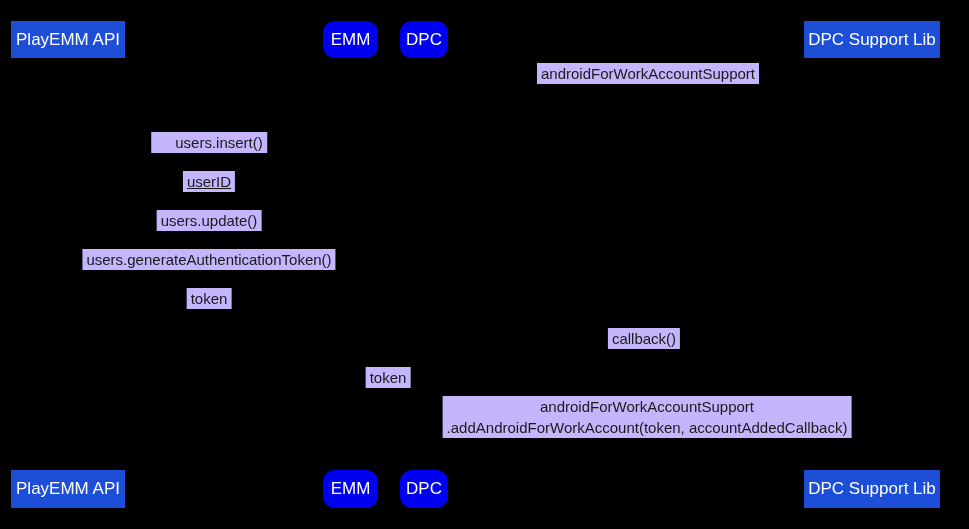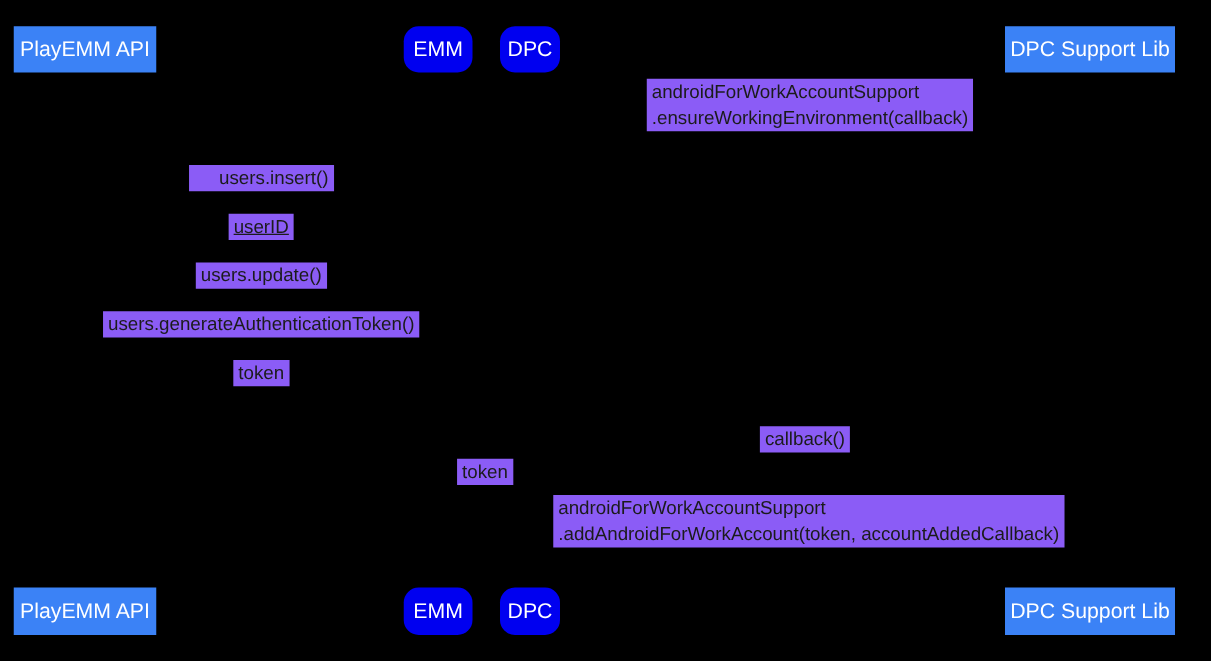--- a/index.html
+++ b/index.html
@@ -18,59 +18,59 @@
   .actor {
     position: absolute;
     height: 37px;
     display: flex;
     align-items: center;
     justify-content: center;
     color: #ffffff;
     font-size: 17px;
     white-space: nowrap;
   }
-  .actor.green { background: #3b82f6; }
+  .actor.green { background: #1d4ed8; }
   .actor.blue  { background: #0000f0; border-radius: 12px; }
   .msg {
     position: absolute;
     transform: translateX(-50%);
-    background: #8b5cf6;
+    background: #c4b5fd;
     color: #1b1b1b;
     font-size: 15px;
     line-height: 21px;
     padding: 0 4px;
     white-space: nowrap;
+    text-align: center;
   }
 </style>
 </head>
 <body>
 
 <div class="stage">
 
   <div class="actor green" style="left:11px;  top:21px; width:114px;">PlayEMM API</div>
   <div class="actor blue" style="left:323px; top:21px; width:55px;">EMM</div>
   <div class="actor blue" style="left:400px; top:21px; width:48px;">DPC</div>
   <div class="actor green" style="left:804px; top:21px; width:136px;">DPC Support Lib</div>
 
   <div class="msg" style="left:648px; top:63px;">
     <div>androidForWorkAccountSupport</div>
-    <div>.ensureWorkingEnvironment(callback)</div>
   </div>
 
   <div class="msg" style="left:209px; top:132px;padding-left:24px;">users.insert()</div>
 
   <div class="msg" style="left:209px; top:171px;text-decoration:underline;">userID</div>
 
   <div class="msg" style="left:209px; top:210px;">users.update()</div>
 
   <div class="msg" style="left:209px; top:249px;">users.generateAuthenticationToken()</div>
 
   <div class="msg" style="left:209px; top:288px;">token</div>
 
-  <div class="msg" style="left:644px; top:328px;margin-top:13px;">callback()</div>
+  <div class="msg" style="left:644px; top:328px;">callback()</div>
 
   <div class="msg" style="left:388px; top:367px;">token</div>
 
   <div class="msg" style="left:647px; top:396px;">
     <div>androidForWorkAccountSupport</div>
     <div>.addAndroidForWorkAccount(token, accountAddedCallback)</div>
   </div>
 
   <div class="actor green" style="left:11px;  top:470px; width:114px; height:38px;">PlayEMM API</div>
   <div class="actor blue" style="left:323px; top:470px; width:55px; height:38px;">EMM</div>

